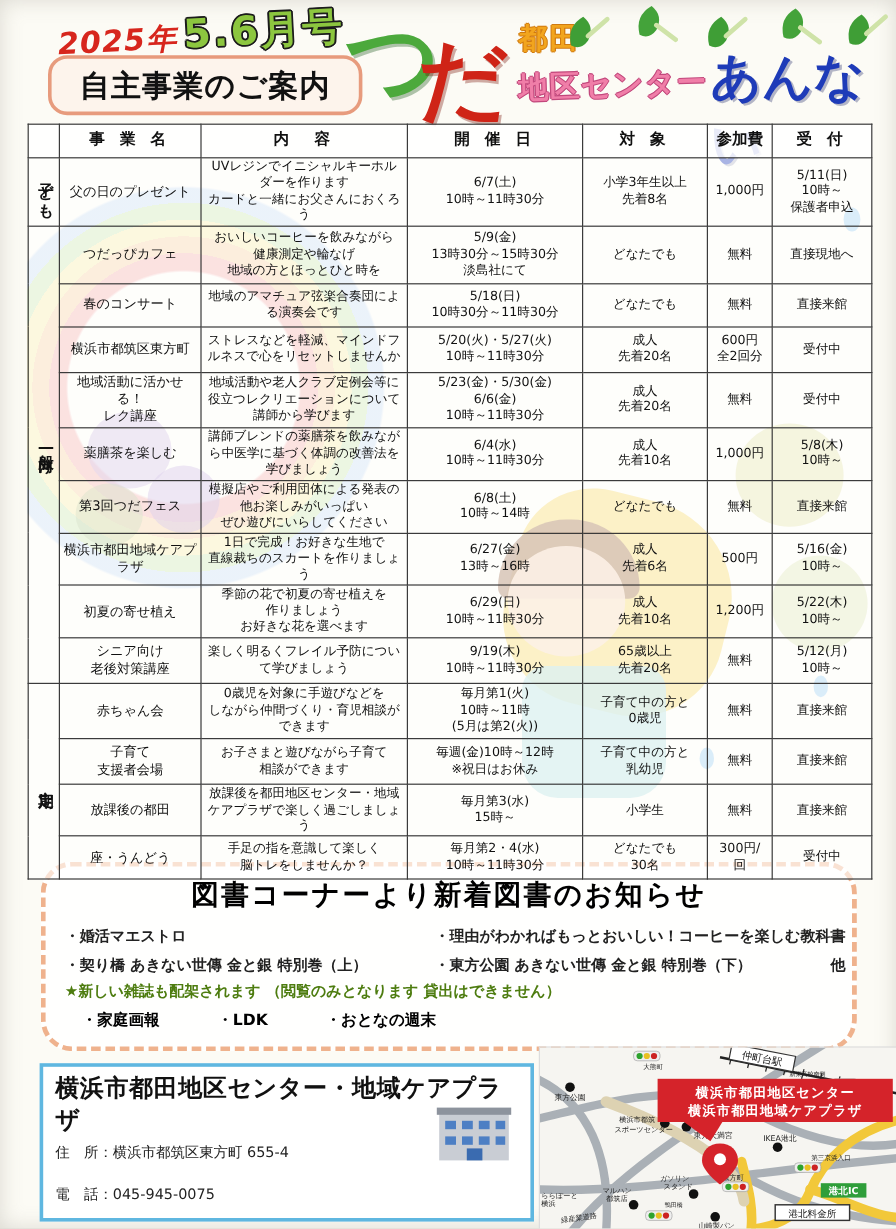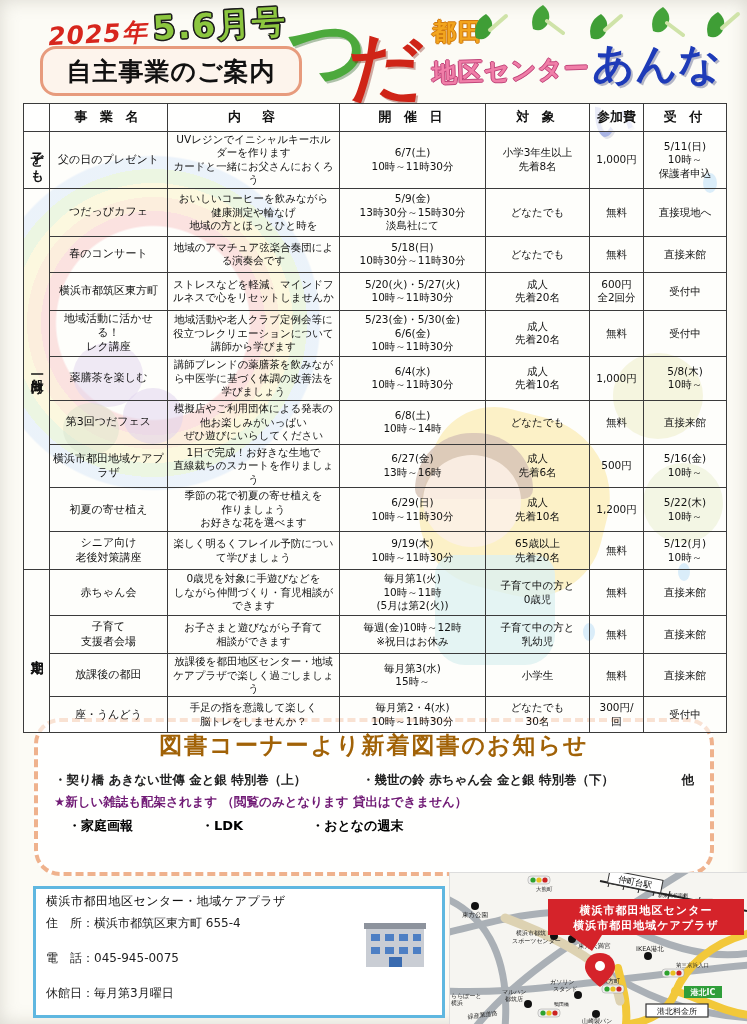--- a/index.html
+++ b/index.html
@@ -60,32 +60,32 @@
            letter-spacing:2px; padding:4px 0; }
   td.grp-kids    { background:rgba(253,250,240,.9); }
   td.grp-general { background:#a6c862; }
   td.grp-regular { background:#f1bcd0; }
   td.name { font-size:11px; }
 
   
   .books { position:absolute; left:34px; top:718px; width:680px; height:158px;
            border:4px dashed #efb28d; border-radius:26px; background:rgba(255,255,255,.85);
            padding:8px 16px 6px 16px; }
-  .books-title { text-align:center; font-size:23px; font-weight:bold; letter-spacing:2px; color:#a16207; }
+  .books-title { text-align:center; font-size:23px; font-weight:bold; letter-spacing:2px; color:#000000; }
   .books-grid { display:grid; grid-template-columns:300px 1fr; column-gap:8px; margin-top:7px;
                 font-size:12.5px; font-weight:600; color:#222; }
   .books-grid div { line-height:1.9; white-space:nowrap; }
   .b-extra { float:right; }
-  .books-note { color:#701a75; font-size:12.5px; font-weight:bold; margin-top:2px; }
-  .books-mags { display:flex; gap:68px; font-size:13px; font-weight:600; margin-top:6px; padding-left:14px; }
+  .books-note { color:#4d7c0f; font-size:12.5px; font-weight:bold; margin-top:2px; }
+  .books-mags { display:flex; gap:48px; font-size:13px; font-weight:600; margin-top:6px; padding-left:14px; }
 
   
   .info { position:absolute; left:33px; top:886px; width:412px; height:132px;
           border:3px solid #5fb7e0; background:#fff; padding:4px 10px 0 10px; }
-  .info-title { font-size:12px; font-weight:normal; color:#111; letter-spacing:.5px; }
+  .info-title { font-size:20px; font-weight:bold; color:#111; letter-spacing:.5px; }
   .info-body { margin-top:5px; font-size:12px; color:#222; line-height:1.45; white-space:pre-line; }
   .building { position:absolute; right:14px; top:32px; }
 
   
   .map { position:absolute; left:450px; top:873px; width:297px; height:151px; background:#f6f5f1;
          outline:1px solid #ddd; }
   .map svg { display:block; }
 </style>
 </head>
 <body>
@@ -328,22 +328,24 @@
 回</td>
         <td>受付中</td>
       </tr>
     </tbody>
       </table>
   </div>
 
   <div class="books">
     <div class="books-title">図書コーナーより新着図書のお知らせ</div>
     <div class="books-grid">
+      <div>・婚活マエストロ</div>
+      <div>・理由がわかればもっとおいしい！コーヒーを楽しむ教科書</div>
       <div>・契り橋 あきない世傳 金と銀 特別巻（上）</div>
-      <div><span>・幾世の鈴 赤ちゃん会 金と銀 特別巻（下）</span><span class="b-extra">他</span></div>
+      <div><span>・東方公園 あきない世傳 金と銀 特別巻（下）</span><span class="b-extra">他</span></div>
     </div>
     <div class="books-note">★新しい雑誌も配架されます （閲覧のみとなります 貸出はできません）</div>
     <div class="books-mags">
       <span>・家庭画報</span>
       <span>・LDK</span>
       <span>・おとなの週末</span>
     </div>
   </div>
 
   <div class="info">

